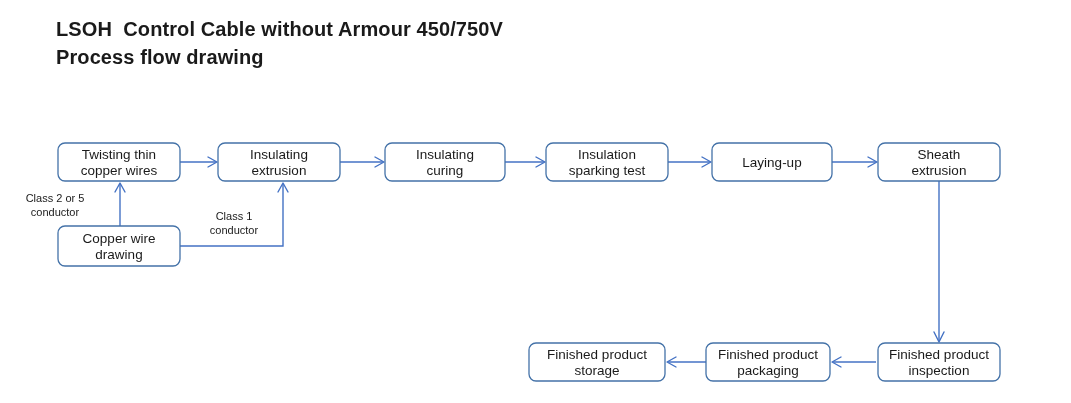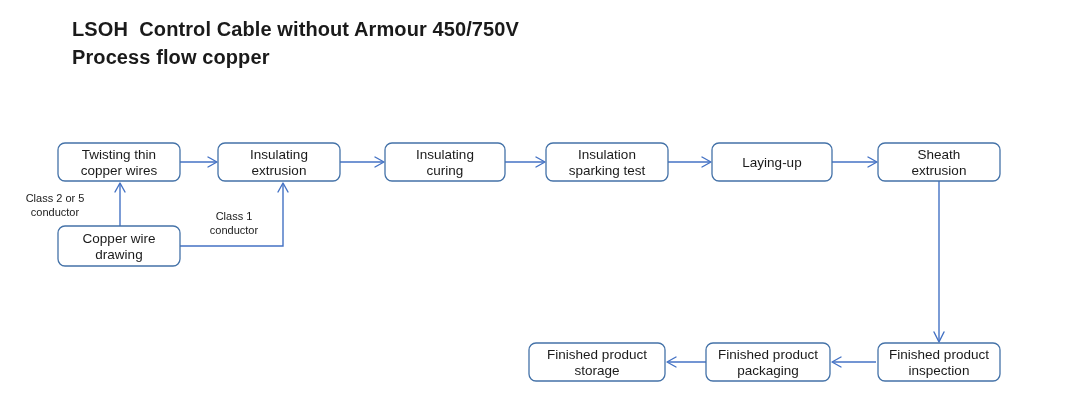--- a/index.html
+++ b/index.html
@@ -17,21 +17,20 @@
     width: 1071px;
     height: 403px;
     background: #ffffff;
     overflow: hidden;
   }
   #title-block {
     position: absolute;
     left: 56px;
     top: 15px;
     width: 700px;
-    margin-left: 16px;
   }
   .title-line {
     font-size: 20px;
     font-weight: bold;
     color: #1a1a1a;
     line-height: 28px;
     letter-spacing: 0.1px;
     white-space: pre;
   }
   #flow-svg {
@@ -71,21 +70,21 @@
     dominant-baseline: middle;
   }
 </style>
 </head>
 <body>
 
 <div id="page">
 
   <div id="title-block">
     <div class="title-line">LSOH  Control Cable without Armour 450/750V</div>
-    <div class="title-line">Process flow copper</div>
+    <div class="title-line">Process flow drawing</div>
   </div>
 
   <svg id="flow-svg" width="1071" height="403">
 
     <g>
 
       <g>
         <line class="edge-line" x1="180" y1="162" x2="216" y2="162"></line>
         <polyline class="edge-head" points="208,157 217,162 208,167"></polyline>
       </g>

